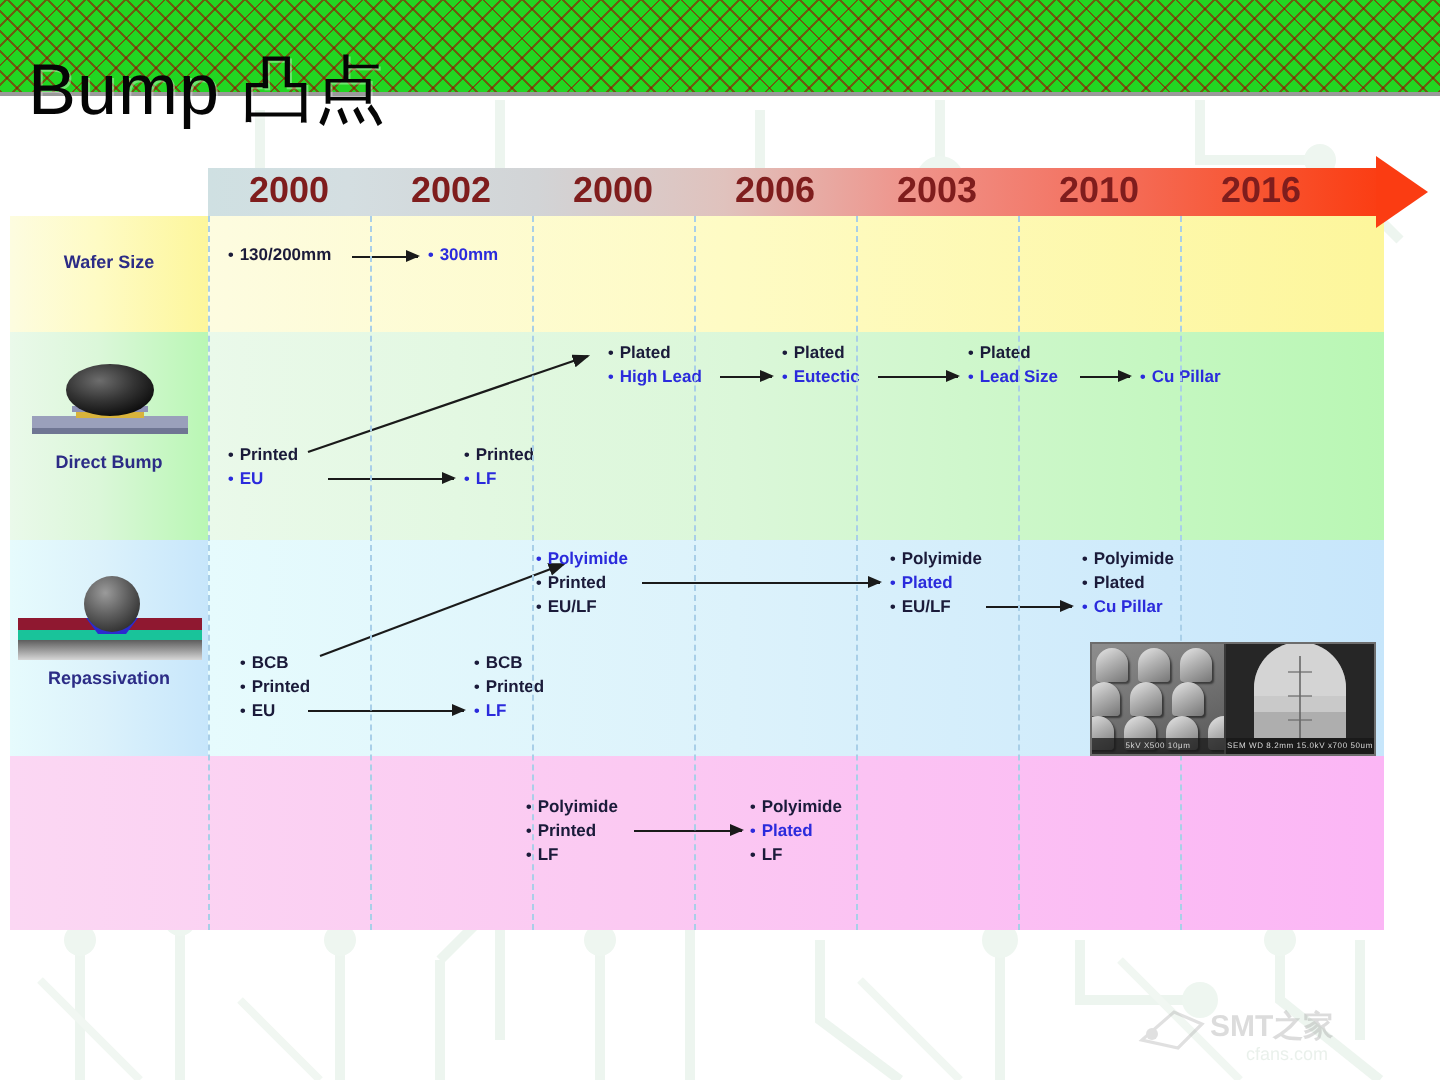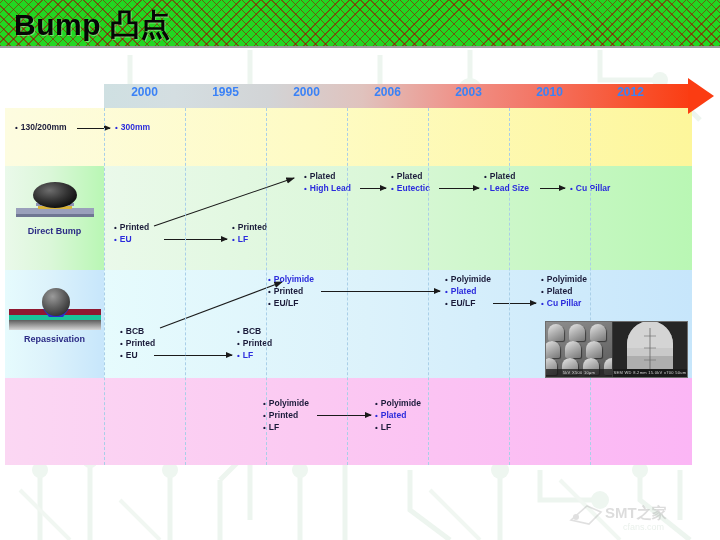--- a/index.html
+++ b/index.html
@@ -23,22 +23,22 @@
     z-index: 5;
     background-color: #22d622;
     background-image:
       repeating-linear-gradient(45deg,
         rgba(160,0,0,.55) 0 1px, rgba(0,0,0,0) 1px 7px),
       repeating-linear-gradient(-45deg,
         rgba(160,0,0,.55) 0 1px, rgba(0,0,0,0) 1px 7px);
     border-bottom: 2px solid #9a9a9a;
   }
   #title-text {
-    position: absolute; left: 14px; top: 5px;
-    font-size: 30px; font-weight: bold;
+    position: absolute; left: 14px; top: 21px;
+    font-size: 36px; font-weight: normal;
     color: #050505; letter-spacing: .5px;
     text-shadow: 1px 1px 0 rgba(255,255,255,.35);
     white-space: nowrap;
   }
 
   
   #timeline {
     position: absolute; left: 104px; top: 84px;
     width: 606px; height: 24px; z-index: 4;
   }
@@ -53,22 +53,22 @@
   #timeline-head {
     position: absolute; left: 584px; top: -6px;
     width: 0; height: 0;
     border-top: 18px solid transparent;
     border-bottom: 18px solid transparent;
     border-left: 26px solid #fb3c12;
   }
   .year-label {
     position: absolute; top: 1px;
     width: 81px; text-align: center;
-    font-size: 12px; font-weight: bold;
-    color: #3b82f6;
+    font-size: 18px; font-weight: bold;
+    color: #7f1d1d;
   }
 
   
   #matrix {
     position: absolute; left: 5px; top: 108px;
     width: 687px; height: 357px; z-index: 3;
   }
   .row {
     position: absolute; left: 0; width: 687px;
     display: flex;
@@ -238,31 +238,34 @@
 </svg>
 
 <div id="title-banner">
   <div id="title-text">Bump 凸点</div>
 </div>
 
 <div id="timeline">
   <div id="timeline-bar"></div>
   <div id="timeline-head"></div>
   <div class="year-label" style="left:0px">2000</div>
-  <div class="year-label" style="left:81px">1995</div>
+  <div class="year-label" style="left:81px">2002</div>
   <div class="year-label" style="left:162px">2000</div>
   <div class="year-label" style="left:243px">2006</div>
   <div class="year-label" style="left:324px">2003</div>
   <div class="year-label" style="left:405px">2010</div>
-  <div class="year-label" style="left:486px">2012</div>
+  <div class="year-label" style="left:486px">2016</div>
 </div>
 
 <div id="matrix">
 
   <div class="row" id="row-wafer">
+    <div class="row-label-cell">
+      <div class="row-label" style="top:18px">Wafer Size</div>
+    </div>
     <div class="row-body">
       <div class="bullet b-dark" style="left:10px; top:14px">130/200mm</div>
       <div class="arrow-h" style="left:72px; top:20px; width:33px"></div>
       <div class="bullet b-blue" style="left:110px; top:14px">300mm</div>
     </div>
   </div>
 
   <div class="row" id="row-direct">
     <div class="row-label-cell">
       <svg class="icon-svg" style="left:9px; top:12px" width="82" height="44" viewBox="0 0 82 44">

